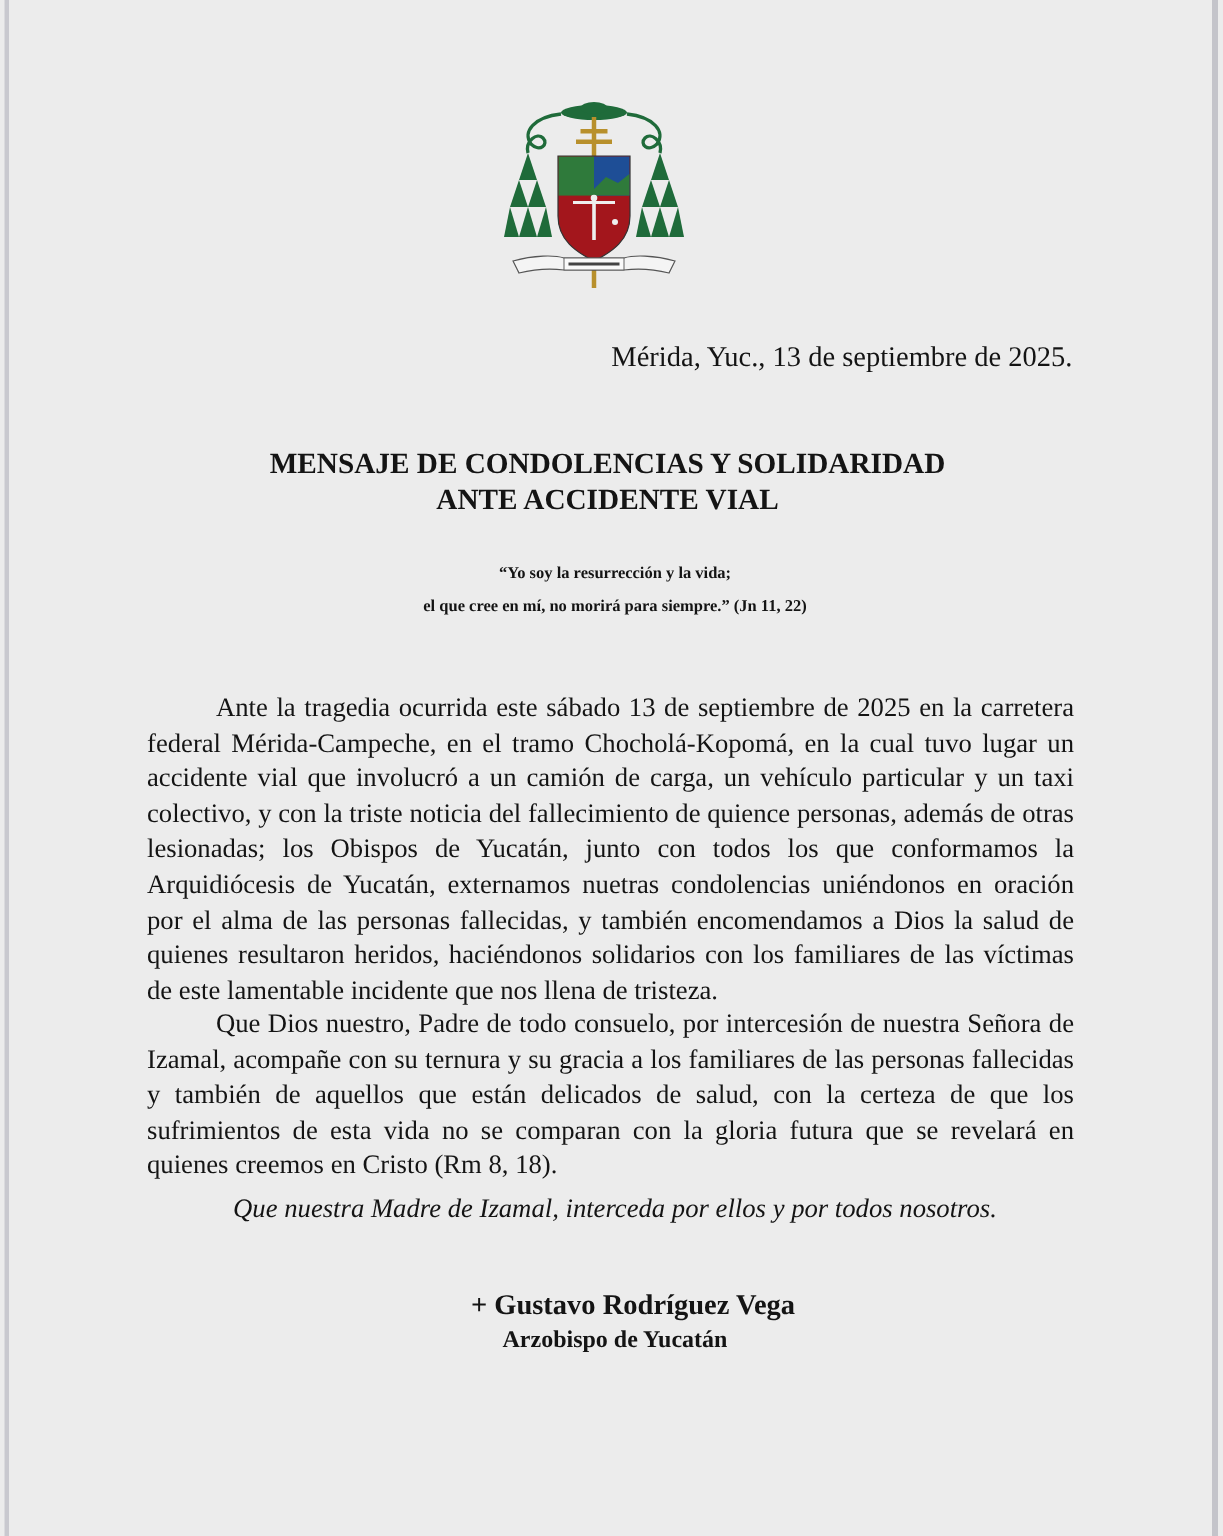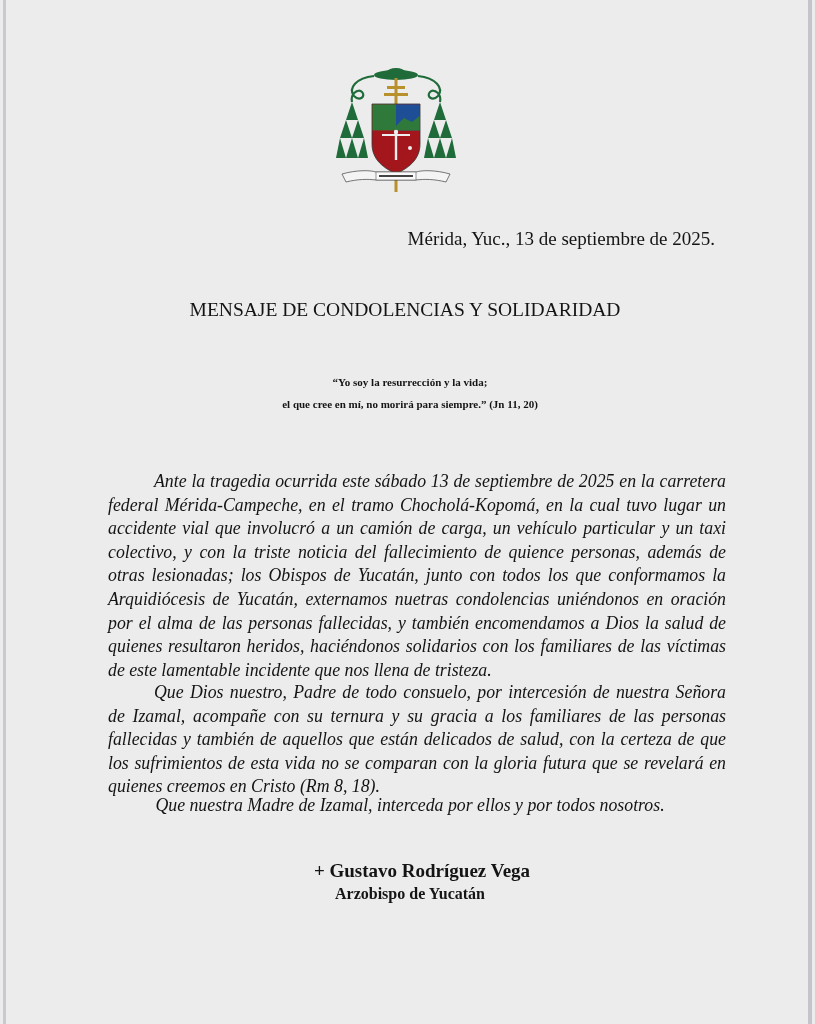--- a/index.html
+++ b/index.html
@@ -20,32 +20,31 @@
     }
     .crest {
       position: absolute; left: 336px; top: 66px; width: 120px; height: 128px;
     }
     .date {
       position: absolute; left: 300px; top: 227px; width: 415px;
       text-align: right; font-size: 19px; line-height: 24px;
     }
     .title {
       position: absolute; left: 90px; top: 298px; width: 630px;
-      text-align: center; font-weight: normal; font-size: 19.5px; line-height: 24px;
+      text-align: center; font-weight: bold; font-size: 19.5px; line-height: 24px;
     }
     .quote {
       position: absolute; left: 90px; top: 371px; width: 640px;
       text-align: center; font-weight: bold; font-size: 11px; line-height: 22px;
     }
     .para {
       position: absolute; left: 96px; width: 618px;
       font-size: 17.8px; line-height: 23.6px;
       text-align: justify; text-indent: 46px;
-      margin: 12px;
-      font-style: italic;
+      margin: 2px;
     }
     .p1 { top: 458px; }
     .p2 { top: 669px; }
     .closing {
       position: absolute; left: 90px; top: 793px; width: 640px;
       text-align: center; font-size: 17.8px; line-height: 24px; font-style: italic;
     }
     .sig-name {
       position: absolute; left: 212px; top: 859px; width: 420px;
       text-align: center; font-weight: bold; font-size: 19px; line-height: 24px;
@@ -105,25 +104,26 @@
     <path d="M6 108 C20 104, 34 104, 40 106 H80 C86 104, 100 104, 114 108 L110 116 C98 113, 88 113, 80 114 H40 C32 113, 22 113, 10 116 Z" fill="#f4f4f4" stroke="#555" stroke-width="0.8"></path>
     <rect x="40" y="106" width="40" height="8" fill="#fafafa" stroke="#555" stroke-width="0.6"></rect>
     <rect x="43" y="109" width="34" height="2" fill="#444"></rect>
   </svg>
 </div>
 
 <div class="date">Mérida, Yuc., 13 de septiembre de 2025.</div>
 
 <div class="title">
   <div>MENSAJE DE CONDOLENCIAS Y SOLIDARIDAD</div>
+  <div>ANTE ACCIDENTE VIAL</div>
 </div>
 
 <div class="quote">
   <div>“Yo soy la resurrección y la vida;</div>
-  <div>el que cree en mí, no morirá para siempre.” (Jn 11, 20)</div>
+  <div>el que cree en mí, no morirá para siempre.” (Jn 11, 22)</div>
 </div>
 
 <p class="para p1">Ante la tragedia ocurrida este sábado 13 de septiembre de 2025 en la carretera federal Mérida-Campeche, en el tramo Chocholá-Kopomá, en la cual tuvo lugar un accidente vial que involucró a un camión de carga, un vehículo particular y un taxi colectivo, y con la triste noticia del fallecimiento de quience personas, además de otras lesionadas; los Obispos de Yucatán, junto con todos los que conformamos la Arquidiócesis de Yucatán, externamos nuetras condolencias uniéndonos en oración por el alma de las personas fallecidas, y también encomendamos a Dios la salud de quienes resultaron heridos, haciéndonos solidarios con los familiares de las víctimas de este lamentable incidente que nos llena de tristeza.</p>
 <p class="para p2">Que Dios nuestro, Padre de todo consuelo, por intercesión de nuestra Señora de Izamal, acompañe con su ternura y su gracia a los familiares de las personas fallecidas y también de aquellos que están delicados de salud, con la certeza de que los sufrimientos de esta vida no se comparan con la gloria futura que se revelará en quienes creemos en Cristo (Rm 8, 18).</p>
 
 <div class="closing">Que nuestra Madre de Izamal, interceda por ellos y por todos nosotros.</div>
 
 <div class="sig-name">+ Gustavo Rodríguez Vega</div>
 <div class="sig-role">Arzobispo de Yucatán</div>
 

